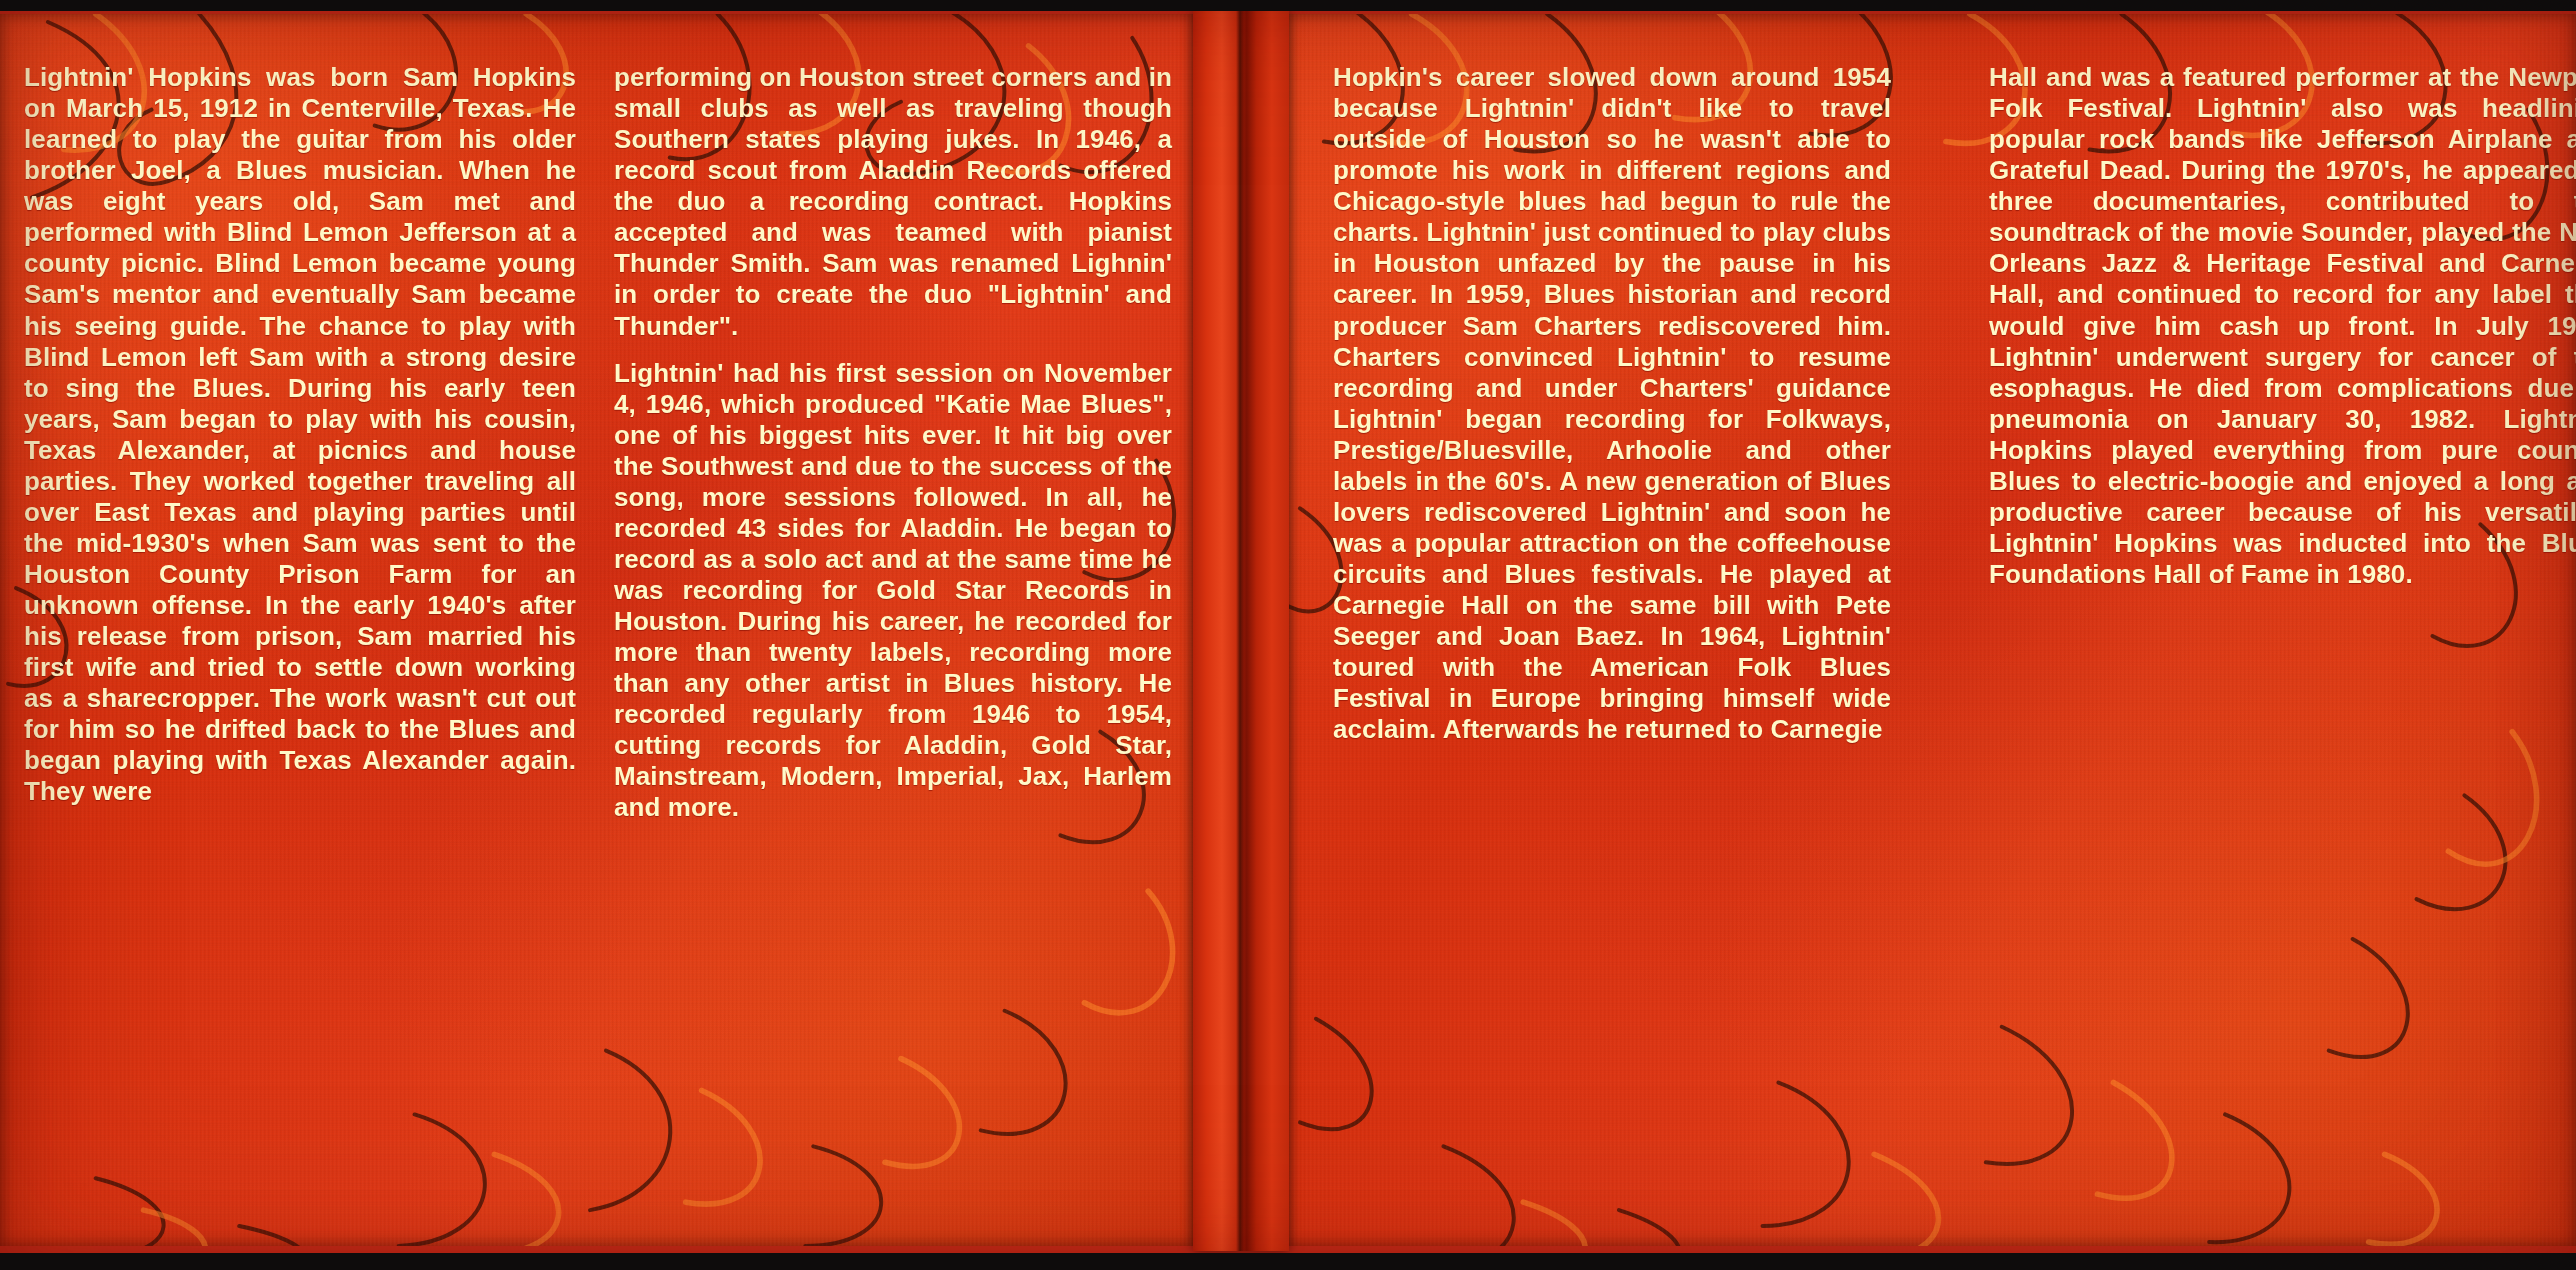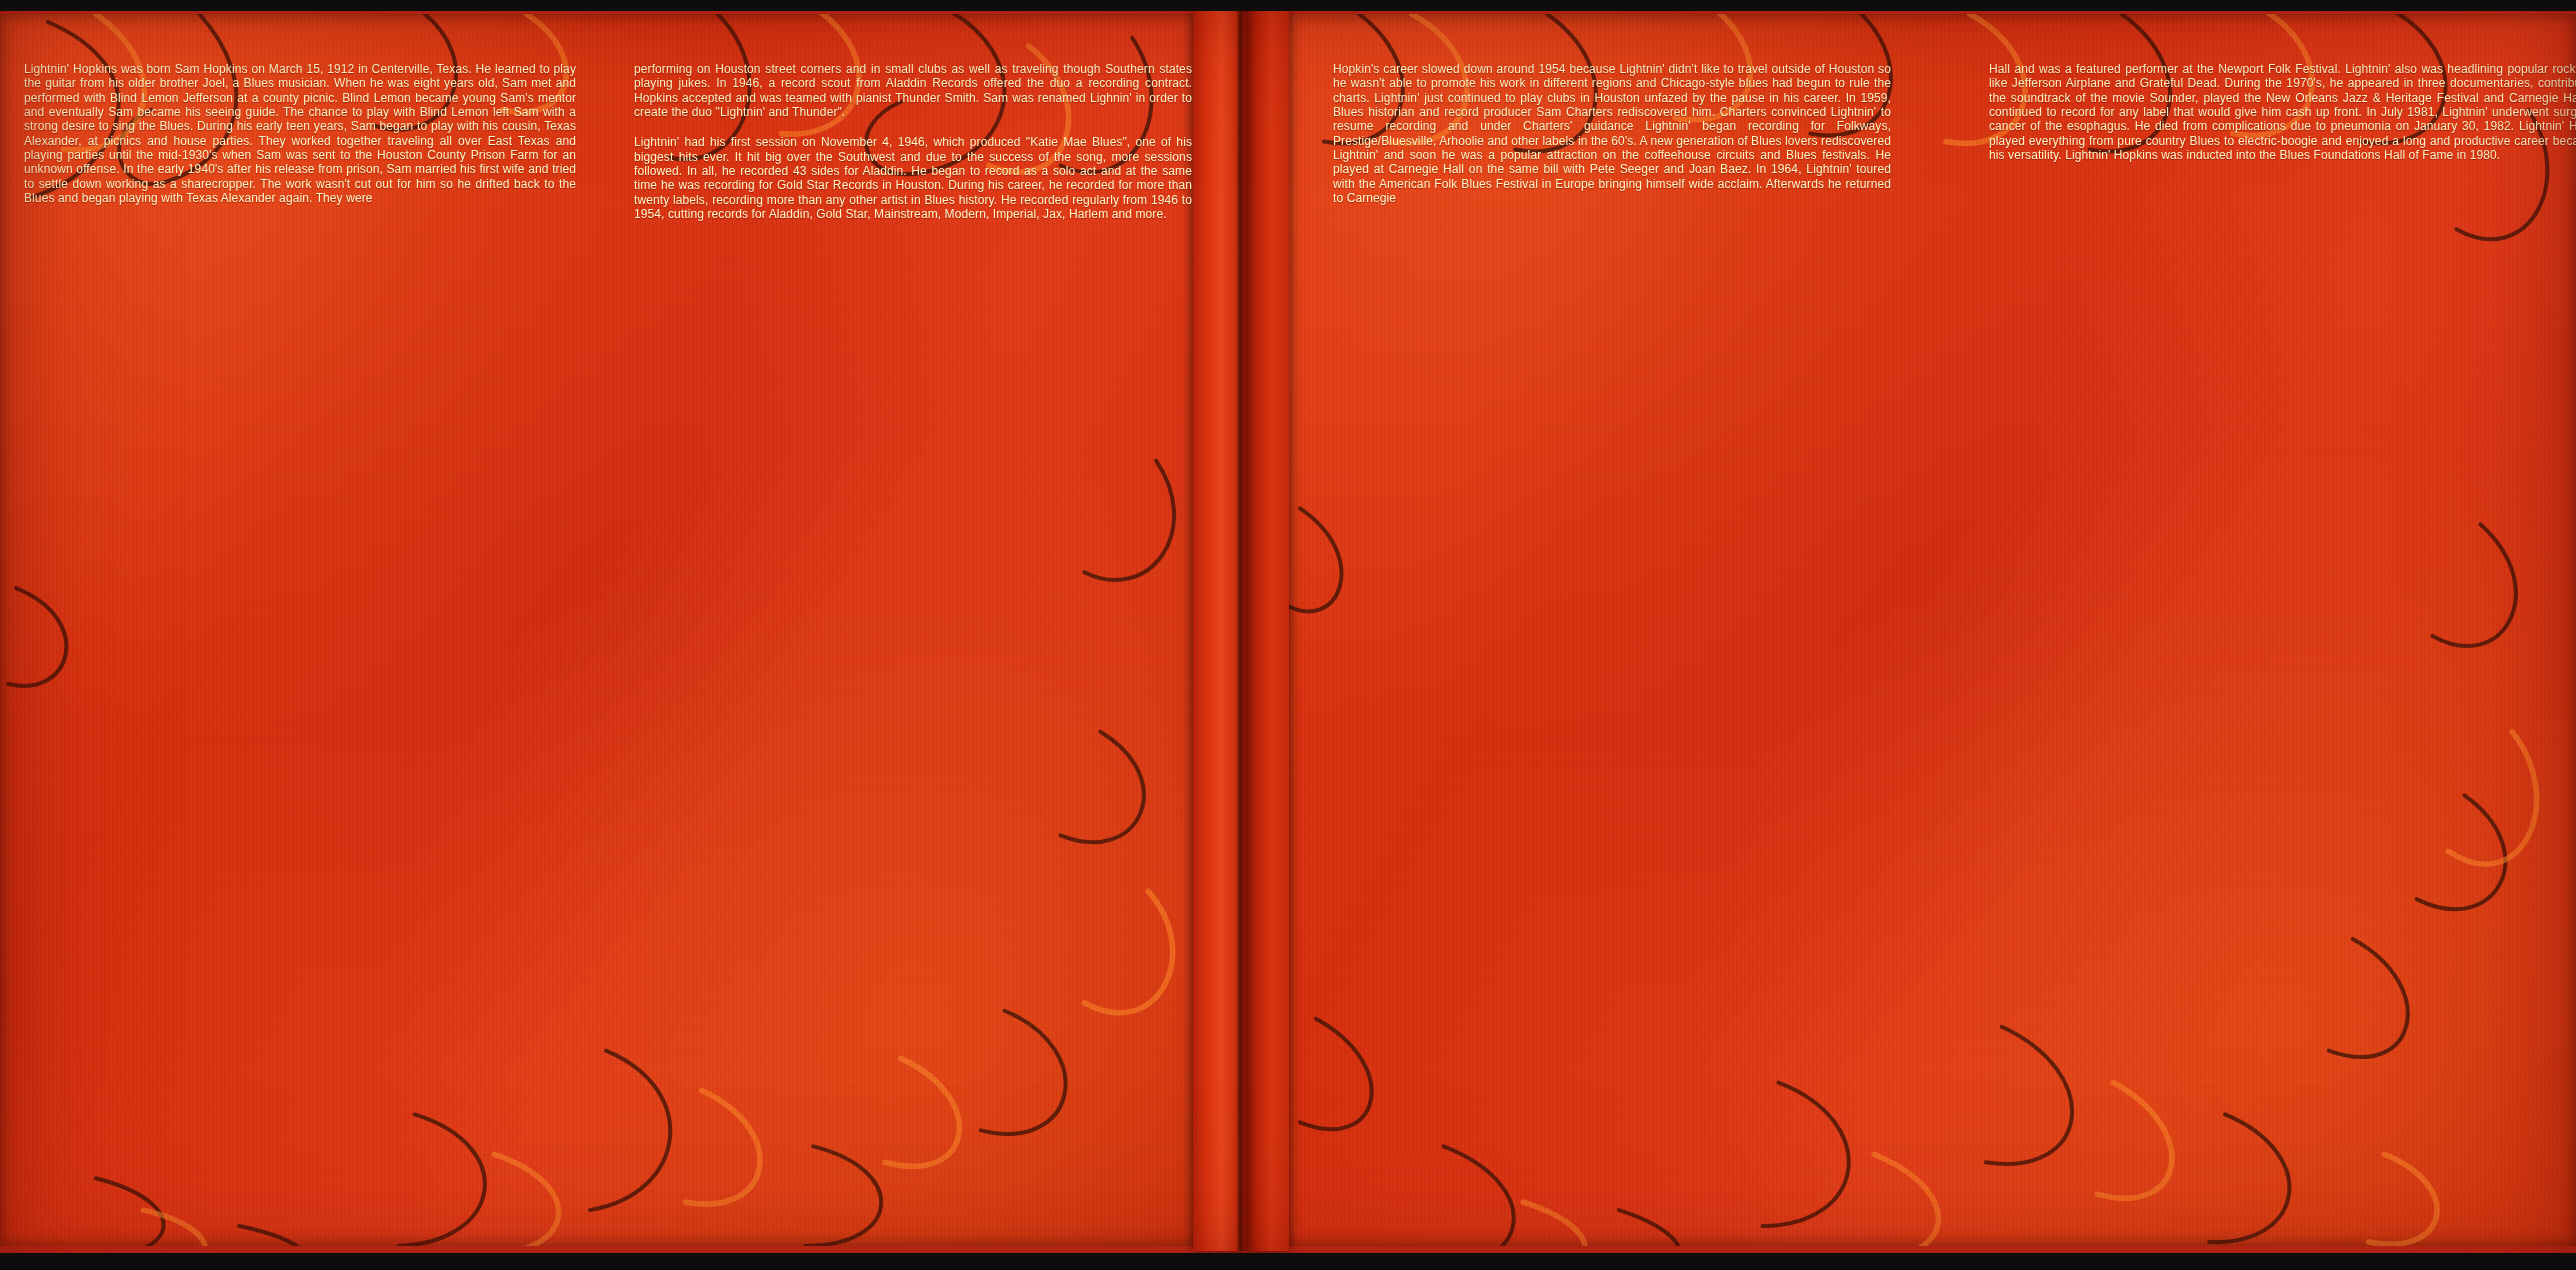--- a/index.html
+++ b/index.html
@@ -82,33 +82,33 @@
     left: 43px;
     width: 8px;
     background: linear-gradient(90deg, rgba(0,0,0,0.0), rgba(0,0,0,0.55), rgba(0,0,0,0.0));
   }
 
   
   .col {
     position: absolute;
     top: 62px;
     color: #fff9c8;
-    font-size: 12px;
+    font-size: 26px;
     line-height: 1.195;
-    font-weight: normal;
+    font-weight: bold;
     letter-spacing: 0.1px;
     text-align: justify;
     text-shadow: 0 0.8px 0.8px rgba(120,10,0,0.55);
   }
   .col p { margin: 0; }
   .col p + p { margin-top: 16px; }
 
   
   #col-1 { left: 24px;   width: 552px; }
-  #col-2 { left = 0; left: 634px;  width: 558px; }
+  #col-2 { left = 0; left: 614px;  width: 558px; }
 
   
   #col-3 { left: 1333px; width: 558px; }
   #col-4 { left: 1989px; width: 624px; }
 
   
   #vignette {
     position: absolute;
     inset: 0;
     pointer-events: none;

